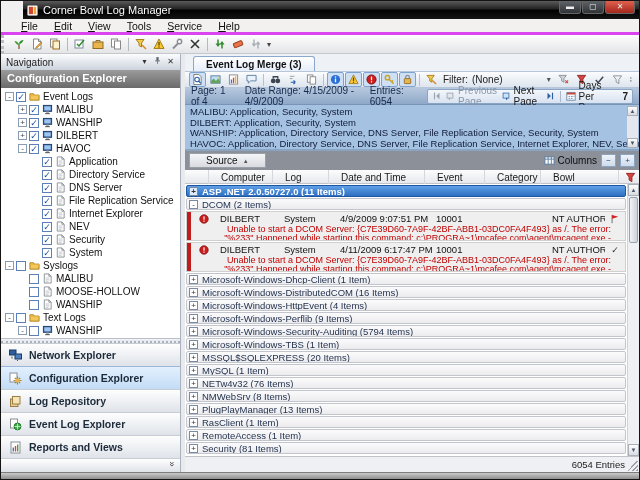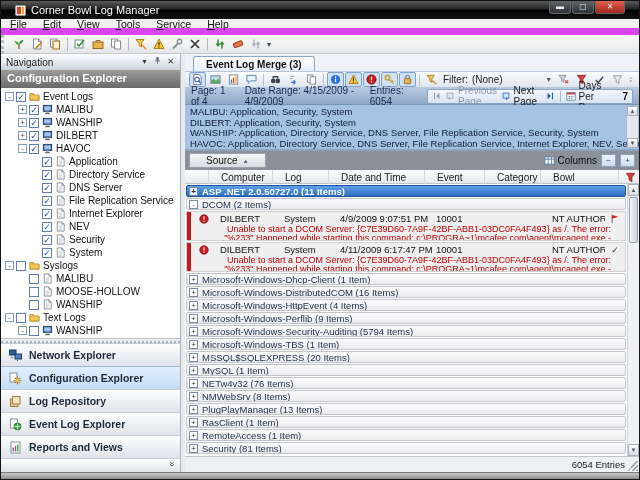--- a/index.html
+++ b/index.html
@@ -1,28 +1,28 @@
 <!DOCTYPE html>
 <html><head>
 <meta charset="utf-8">
 <style>
   html,body{margin:0;padding:0;background:#555;}
   *{box-sizing:border-box;font-family:"Liberation Sans","DejaVu Sans",sans-serif;}
   .window{width:640px;height:480px;background:#f0f0f0;border:1px solid #141414;display:flex;flex-direction:column;overflow:hidden;position:relative;}
 
   
-  .titlebar{height:18px;background:linear-gradient(#5a5a5a,#222 45%,#000 50%,#141414);display:flex;align-items:center;padding:0 14px;flex:0 0 18px;}
+  .titlebar{height:18px;background:linear-gradient(#5a5a5a,#222 45%,#000 50%,#141414);display:flex;align-items:center;padding:0 4px;flex:0 0 18px;margin-left:22px;}
   .titlebar .ic svg{width:11px;height:11px;}
   .title-text{color:#fff;font-size:11px;margin-left:5px;flex:1;text-shadow:0 1px 2px #000;}
   .win-controls{display:flex;gap:1px;align-self:flex-start;}
   .wbtn{width:22px;height:13px;border:1px solid #666;border-top:none;background:linear-gradient(#5f6468,#2f3338);color:#eee;font-size:8px;line-height:11px;text-align:center;border-radius:0 0 3px 3px;cursor:default;}
   .wbtn.close{background:linear-gradient(#e0614f,#a3261c);width:30px;}
 
   
-  .menubar{height:16px;background:#f2f1f0;border-bottom:7px solid #d946ef;display:flex;align-items:center;padding-left:1px;flex:0 0 16px;}
+  .menubar{height:16px;background:#f2f1f0;border-bottom:3px solid #d946ef;display:flex;align-items:center;padding-left:12px;flex:0 0 16px;}
   .menu-item{display:inline-block;font-size:10.5px;color:#111;padding:1px 8px;}
   .menu-item::first-letter{text-decoration:underline;}
   .apptoolbar{height:19px;background:linear-gradient(#fdfdfd,#e4e5e7);border-bottom:1px solid #c6c7ca;display:flex;align-items:center;padding-left:6px;flex:0 0 19px;border-left:3px dotted #b9bcc0;}
   .tbtn{width:18px;height:17px;border:none;background:transparent;display:flex;align-items:center;justify-content:center;padding:0;}
   .tbtn .ic svg{width:12px;height:12px;}
   .tsep{width:1px;height:13px;background:#b5b8bc;margin:0 3px;}
   .toverflow{font-size:8px;color:#444;margin-left:2px;}
 
   
   .dock{flex:1;display:flex;min-height:0;}

